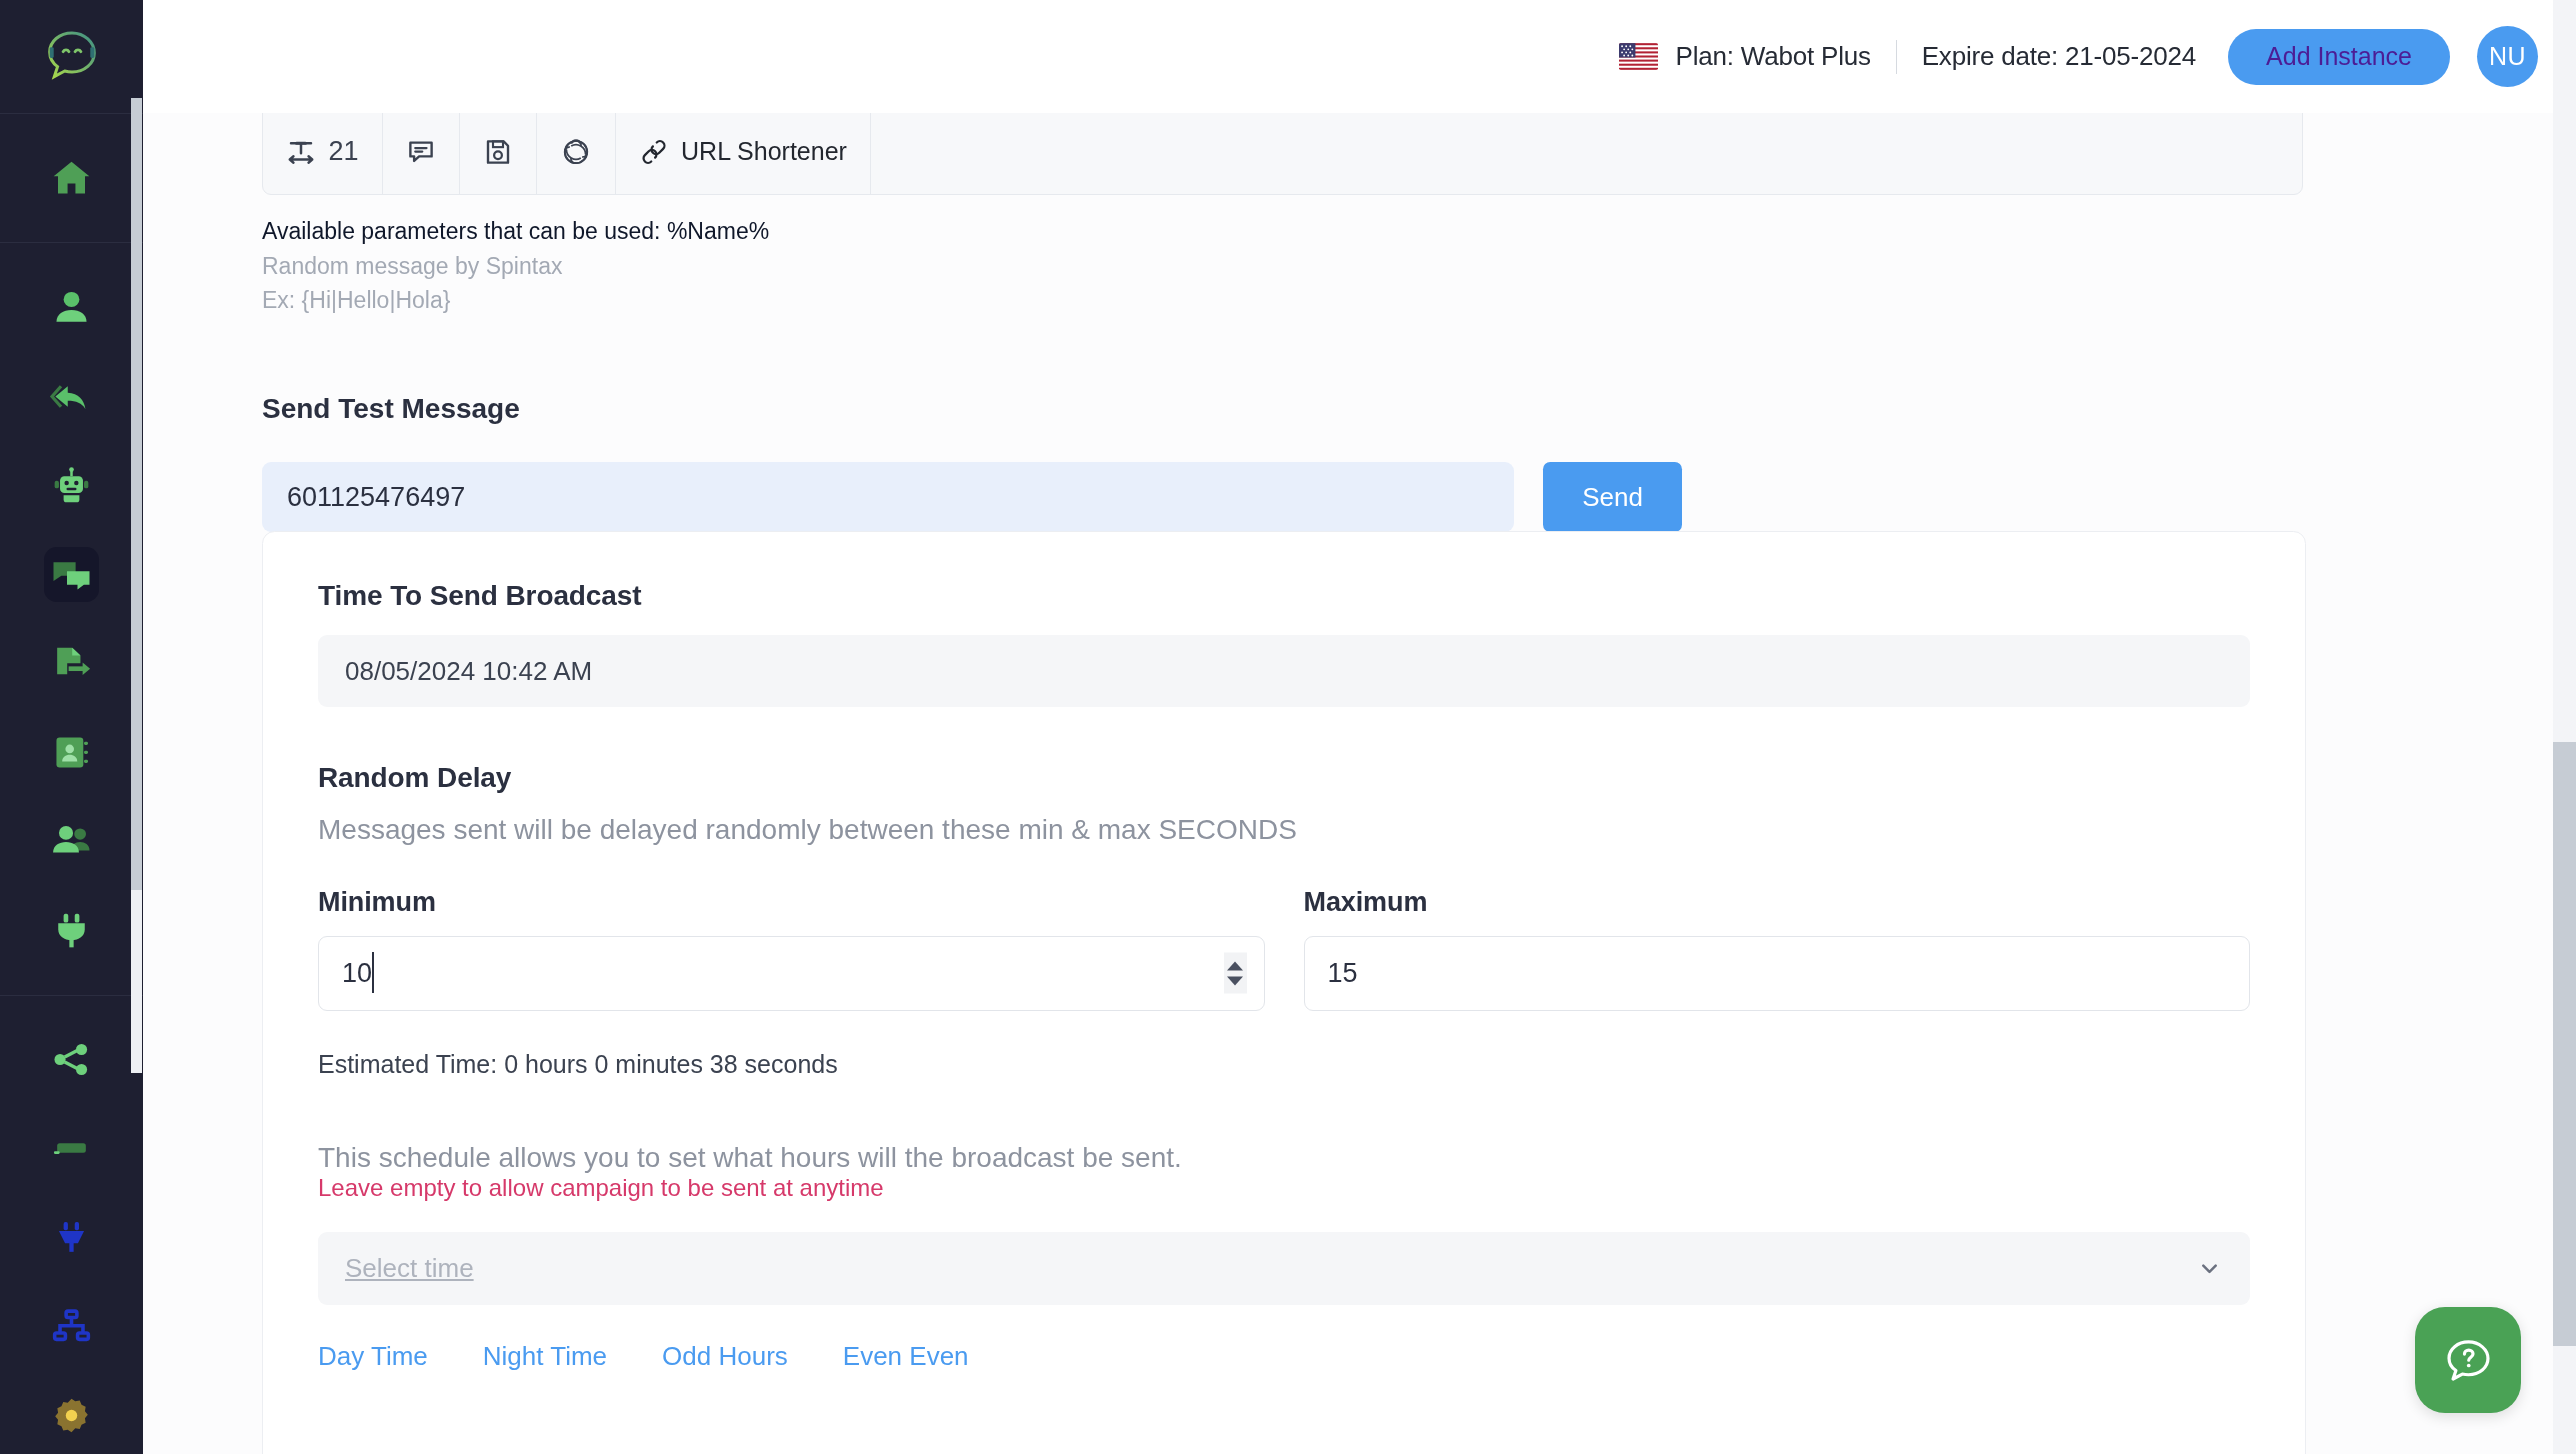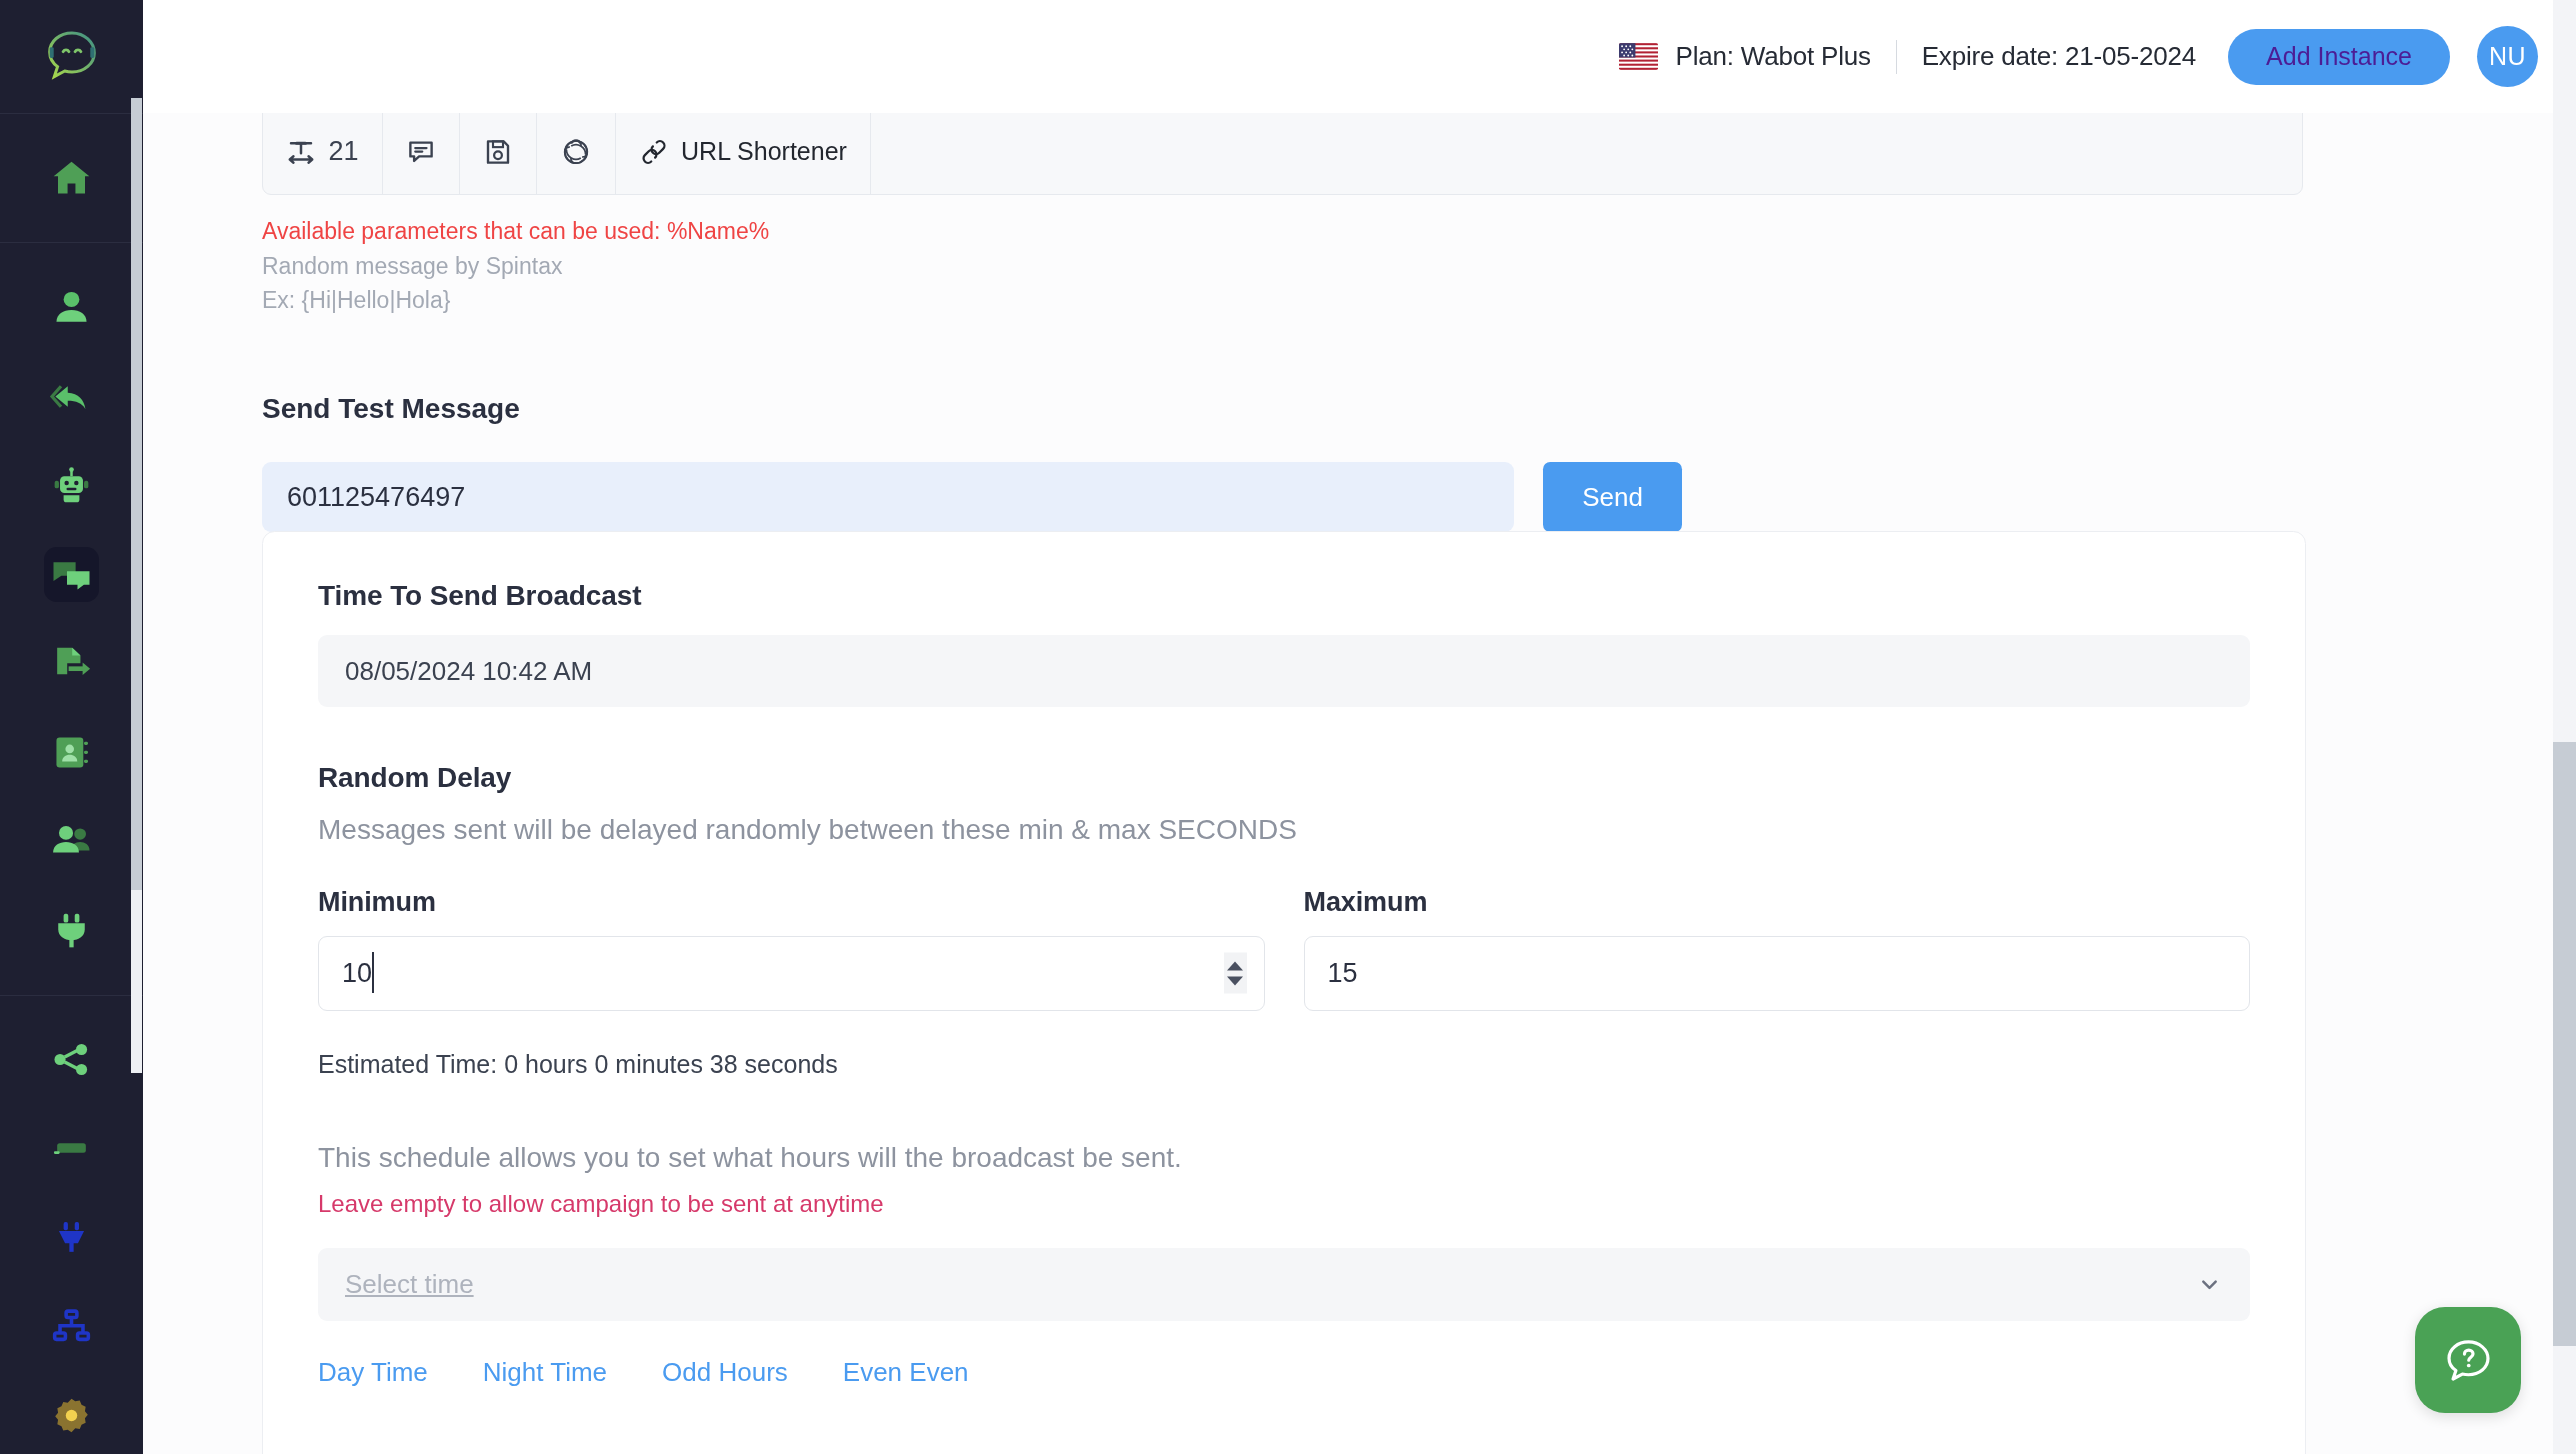--- a/index.html
+++ b/index.html
@@ -112,21 +112,21 @@
     color: #3b4250;
   }
   .tb-btn:last-of-type { border-right: 0.9px solid #e6e9ee; }
   .tb-count { font-size: 27px; color: #3b4250; }
   .tb-label { font-size: 25px; color: #23272f; white-space: nowrap; }
   .tb-spacer { flex: 1; }
 
   
   #notes { position: absolute; left: 119px; top: 101px; }
   .note-red {
-    font-size: 23px; color: #ef4444; line-height: 1.5;
+    font-size: 23px; color: #0f172a; line-height: 1.5;
   }
   .note-grey {
     font-size: 23px; color: #a3a9b4; line-height: 1.5;
   }
 
   
   #send-test-title {
     position: absolute; left: 119px; top: 280px;
     font-size: 28px; font-weight: bold; color: #2b3040;
   }
@@ -163,21 +163,21 @@
   .card-pad { padding: 48px 55px; }
 
   .sec-title {
     font-size: 28px; font-weight: bold; color: #2b3040;
     letter-spacing: -0.1px;
   }
   .sec-sub {
     font-size: 28px; color: #8d939f; margin-top: 19.7px;
   }
   .sec-sub-red {
-    font-size: 24px; color: #d6396a; margin-top: 16px;
+    font-size: 24px; color: #d6396a; margin-top: 0;
   }
 
   .readonly-field {
     margin-top: 23px;
     height: 72px;
     background: #f5f6f8;
     border-radius: 9px;
     display: flex; align-items: center;
     padding: 0 27px;
     font-size: 26px; color: #3b4250;

